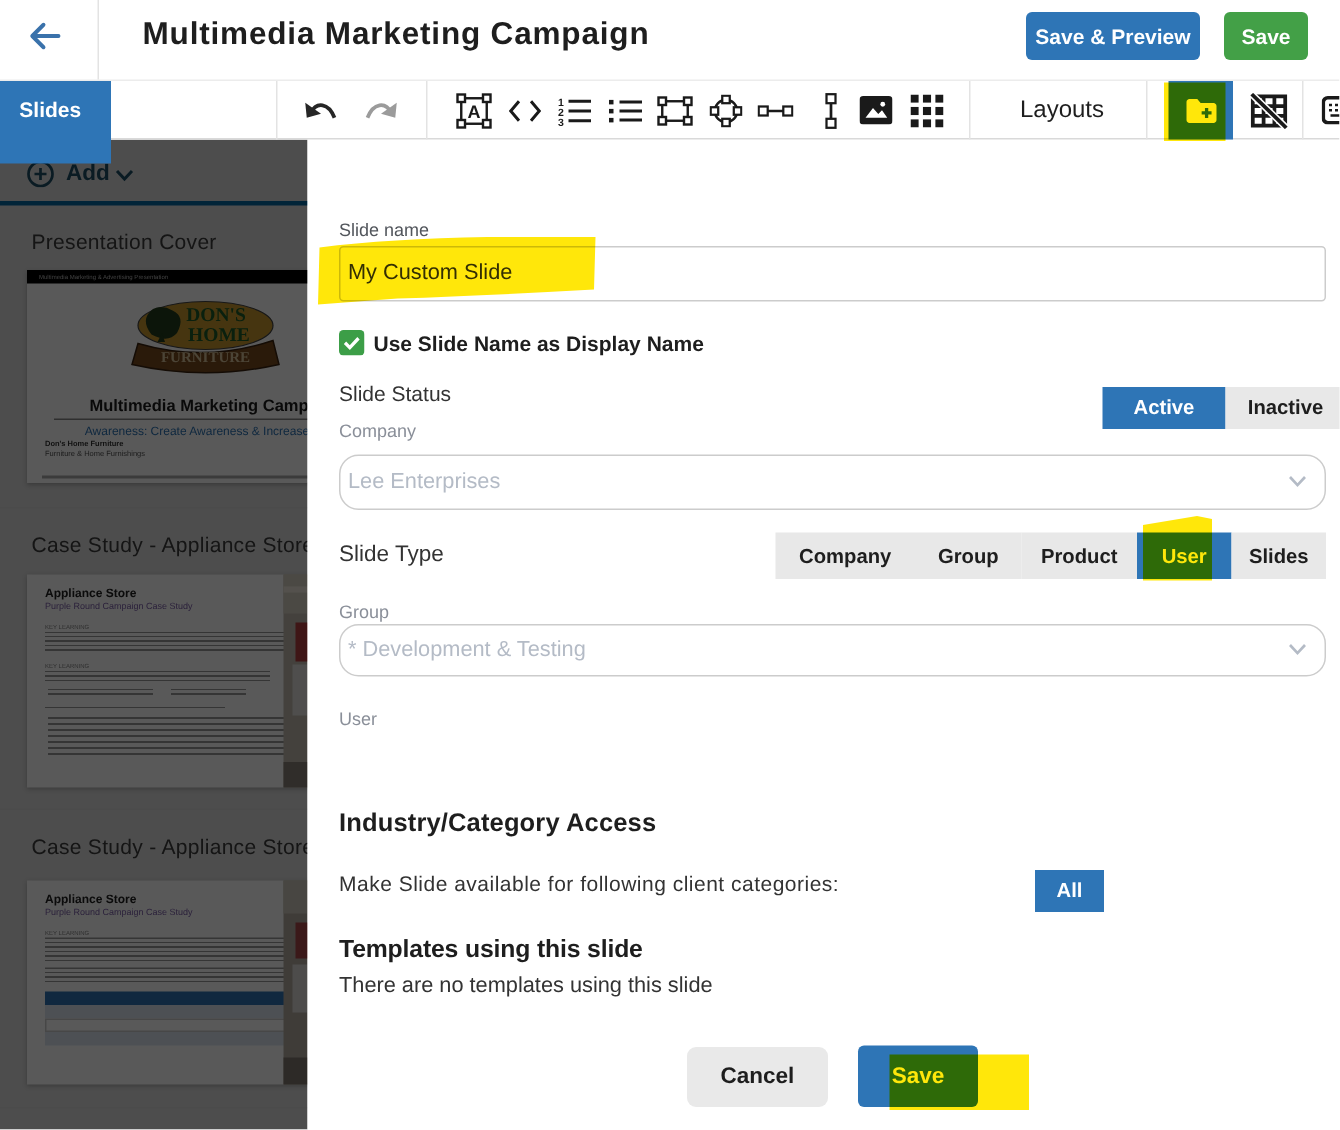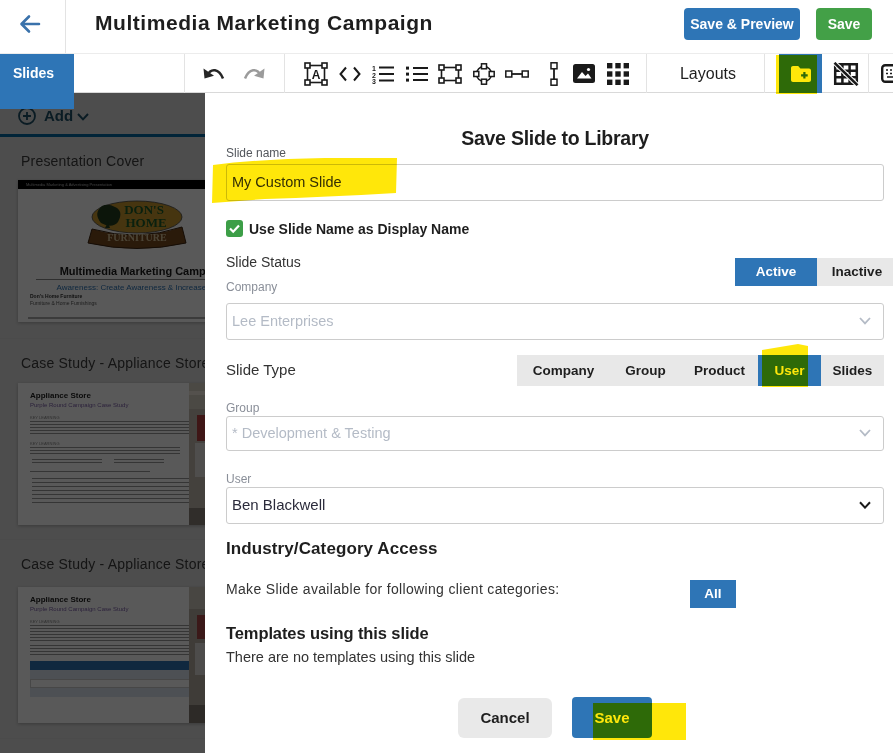--- a/index.html
+++ b/index.html
@@ -32,21 +32,21 @@
 .pdiv { position:absolute; left:0; width:290px; height:1px; background:#d8d8d8; }
 
 
 #overlay { position:absolute; left:0; top:93px; width:205px; height:660px; background:rgba(0,0,0,0.65); z-index:2; }
 
 
 #modal { position:absolute; left:205px; top:93px; width:688px; height:660px; background:#fff; z-index:3; }
 #modal h1 { font-size:19.5px; font-weight:700; color:#1e1e1e; text-align:center; position:absolute; left:21px; width:658px; top:34px; letter-spacing:-0.25px; }
 .slabel { position:absolute; left:21px; font-size:12px; color:#8a8f99; }
 .field { position:absolute; left:21px; width:658px; height:37px; border:1px solid #ccc; border-radius:3px; background:#fff; font-size:14.5px; color:#333; display:flex; align-items:center; padding-left:5px; padding-bottom:2px; }
-.field.dis { color:#b4bbc6; }
+.field.dis { color:#b4bbc6;border-radius:13px; }
 .field .chev { position:absolute; right:12px; }
 .seg { position:absolute; display:flex; }
 .seg div { height:28px; line-height:28px; font-size:13.5px; font-weight:700; text-align:center; color:#1e1e1e; background:#e8e8e8; }
 .seg div.on { background:#2e75b6; color:#fff; }
 .seg31 div { height:31px; line-height:31px; }
 .h2 { position:absolute; left:21px; font-size:17px; font-weight:700; color:#1e1e1e; letter-spacing:.1px; }
 .btxt { position:absolute; left:21px; font-size:14px; color:#333; }
 #cancel { position:absolute; left:253px; top:605px; width:94px; height:40px; background:#e9e9e9; border-radius:6px; color:#1e1e1e; font-size:15px; font-weight:700; text-align:center; line-height:40px; }
 #msave { position:absolute; left:367px; top:604px; width:80px; height:41px; background:#2e75b6; border-radius:4px; color:#fff; font-size:15px; font-weight:700; text-align:center; line-height:41px; }
 
@@ -266,21 +266,20 @@
       <div style="position:absolute;left:8px;top:28px;width:14px;height:24px;background:#a84848;"></div>
       <div style="position:absolute;left:6px;top:56px;width:22px;height:32px;background:#dddbd6;"></div>
       <div style="position:absolute;left:0px;top:118px;width:81px;height:18px;background:#827a70;"></div>
     </div>
   </div>
   <div class="pdiv" style="top:645px"></div>
 </div>
 <div id="overlay"></div>
 
 <div id="modal">
-  <h1>Save Slide to Library</h1>
   <div class="slabel" style="top:53px;color:#52565c">Slide name</div>
   <div class="field" style="top:71px">My Custom Slide</div>
 
   <svg class="abs" style="left:21px;top:127px" width="17" height="17" viewBox="0 0 17 17">
       <rect x="0" y="0" width="17" height="17" rx="3" fill="#3c9e47"></rect>
       <path d="M4 8.5 L7.2 11.7 L13 5.5" fill="none" stroke="#fff" stroke-width="2.2"></path>
     </svg>
   <div class="abs" style="left:44px;top:128px;font-size:14px;font-weight:700;color:#1e1e1e;">Use Slide Name as Display Name</div>
 
   <div class="btxt" style="top:161px">Slide Status</div>
@@ -304,25 +303,20 @@
     <div style="width:63px">Slides</div>
   </div>
   <div class="slabel" style="top:308px">Group</div>
   <div class="field dis" style="top:323px;height:35px">* Development &amp; Testing
     <svg class="chev" width="12" height="8" viewBox="0 0 12 8">
         <path d="M1 1 L6 6.4 L11 1" fill="none" stroke="#b4bbc6" stroke-width="1.8"></path>
       </svg>
   </div>
 
   <div class="slabel" style="top:379px">User</div>
-  <div class="field" style="top:394px;color:#2b2b3b;font-size:15px;">Ben Blackwell
-    <svg class="chev" width="12" height="8" viewBox="0 0 12 8">
-        <path d="M1 1.2 L6 6.6 L11 1.2" fill="none" stroke="#1a1a1a" stroke-width="2"></path>
-      </svg>
-  </div>
 
   <div class="h2" style="top:446px">Industry/Category Access</div>
   <div class="btxt" style="top:488px;letter-spacing:.33px">Make Slide available for following client categories:</div>
   <div class="seg" style="left:485px;top:487px">
     <div class="on" style="width:46px">All</div>
   </div>
   <div class="h2" style="top:531px;font-size:16.5px;letter-spacing:-0.1px">Templates using this slide</div>
   <div class="btxt" style="top:556px;font-size:14.5px">There are no templates using this slide</div>
 
   <div id="cancel">Cancel</div>

